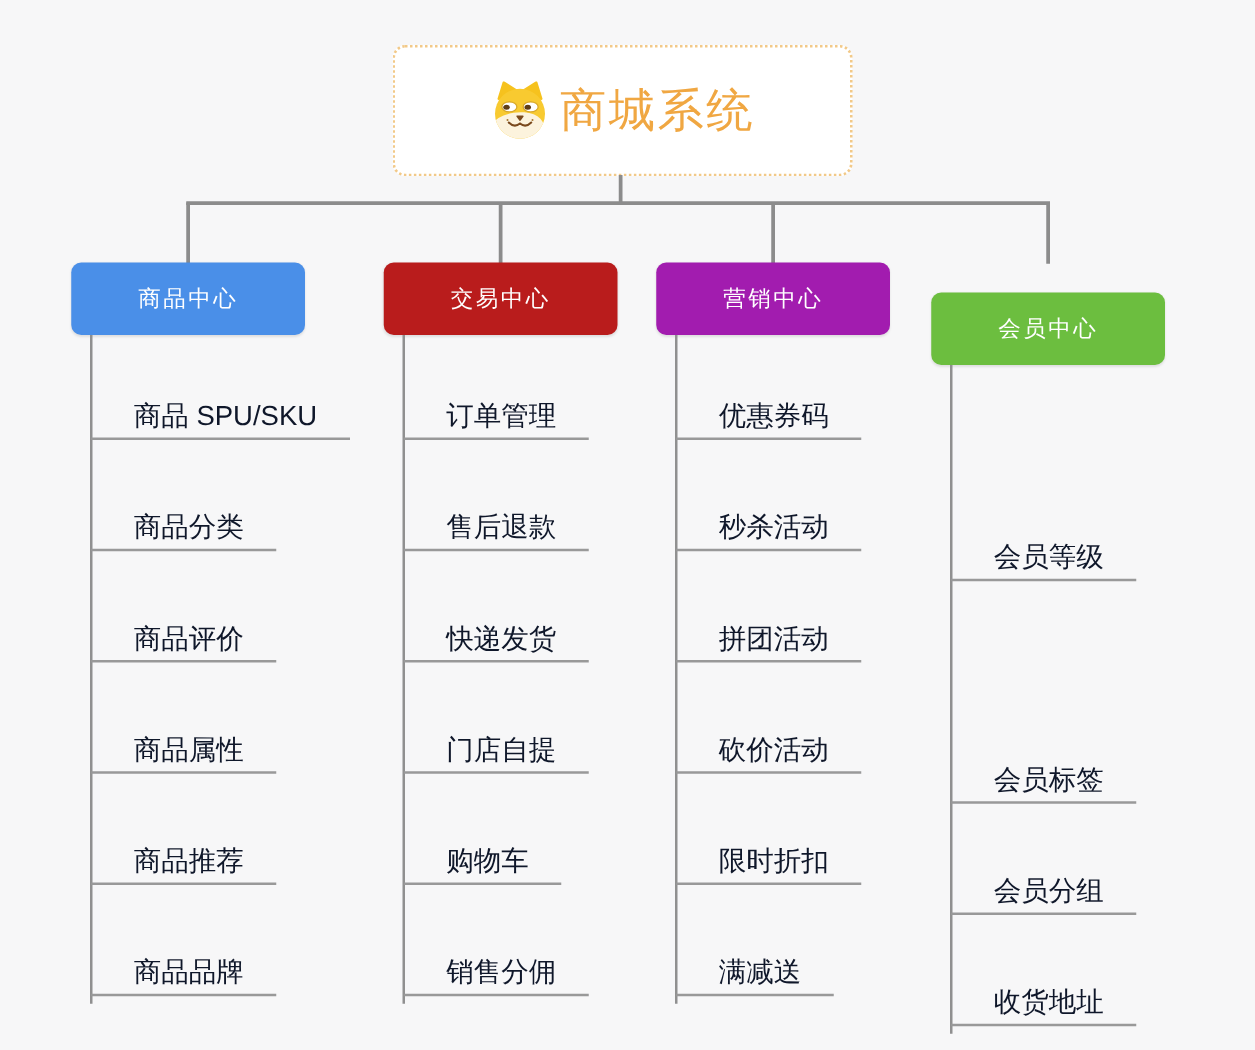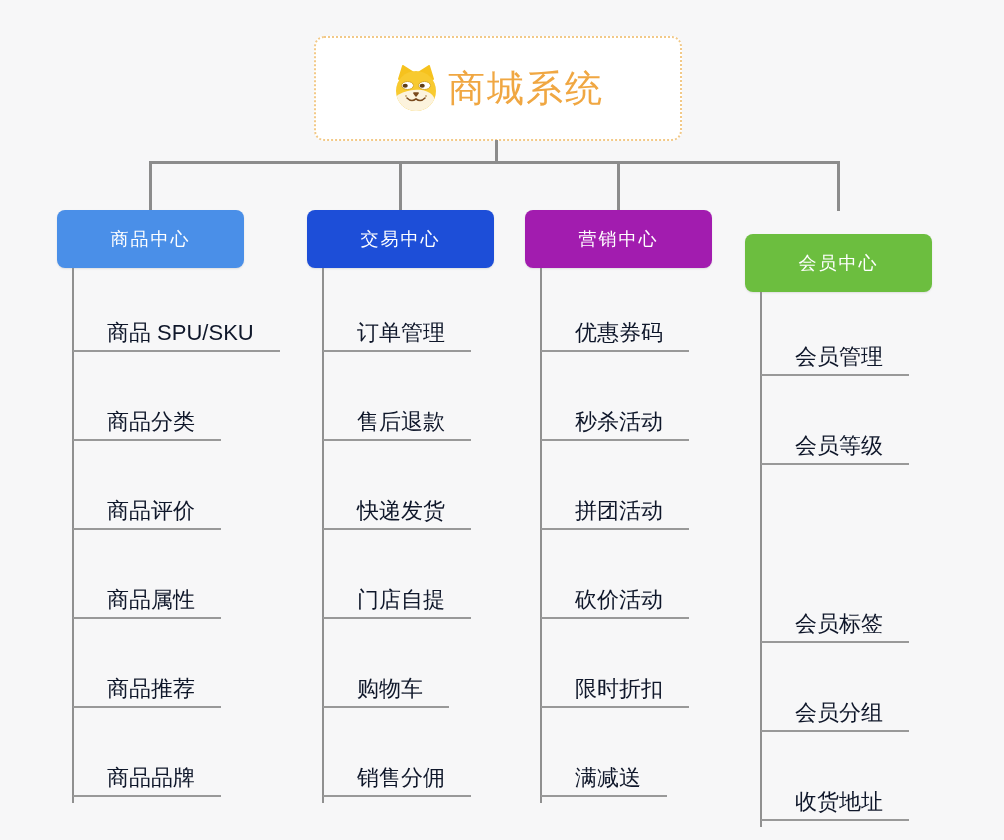--- a/index.html
+++ b/index.html
@@ -144,21 +144,21 @@
     <div class="branch-vline"></div>
     <span class="leaf leaf-1">商品 SPU/SKU</span>
     <span class="leaf leaf-2">商品分类</span>
     <span class="leaf leaf-3">商品评价</span>
     <span class="leaf leaf-4">商品属性</span>
     <span class="leaf leaf-5">商品推荐</span>
     <span class="leaf leaf-6">商品品牌</span>
   </div>
 
   <div class="branch-col col-2">
-    <div class="branch-box" style="background: #1d4ed8;">交易中心</div>
+    <div class="branch-box" style="background: #b91c1c;">交易中心</div>
     <div class="branch-vline"></div>
     <span class="leaf leaf-1">订单管理</span>
     <span class="leaf leaf-2">售后退款</span>
     <span class="leaf leaf-3">快递发货</span>
     <span class="leaf leaf-4">门店自提</span>
     <span class="leaf leaf-5">购物车</span>
     <span class="leaf leaf-6">销售分佣</span>
   </div>
 
   <div class="branch-col col-3">
@@ -168,20 +168,19 @@
     <span class="leaf leaf-3">拼团活动</span>
     <span class="leaf leaf-2">秒杀活动</span>
     <span class="leaf leaf-4">砍价活动</span>
     <span class="leaf leaf-5">限时折扣</span>
     <span class="leaf leaf-6">满减送</span>
   </div>
 
   <div class="branch-col col-4">
     <div class="branch-box" style="background: rgb(108, 190, 63);">会员中心</div>
     <div class="branch-vline"></div>
-    <span class="leaf leaf-1">会员管理</span>
     <span class="leaf leaf-2">会员等级</span>
     <span class="leaf leaf-5">会员分组</span>
     <span class="leaf leaf-4">会员标签</span>
     <span class="leaf leaf-6">收货地址</span>
   </div>
 
 </div>
 
 </body></html>

